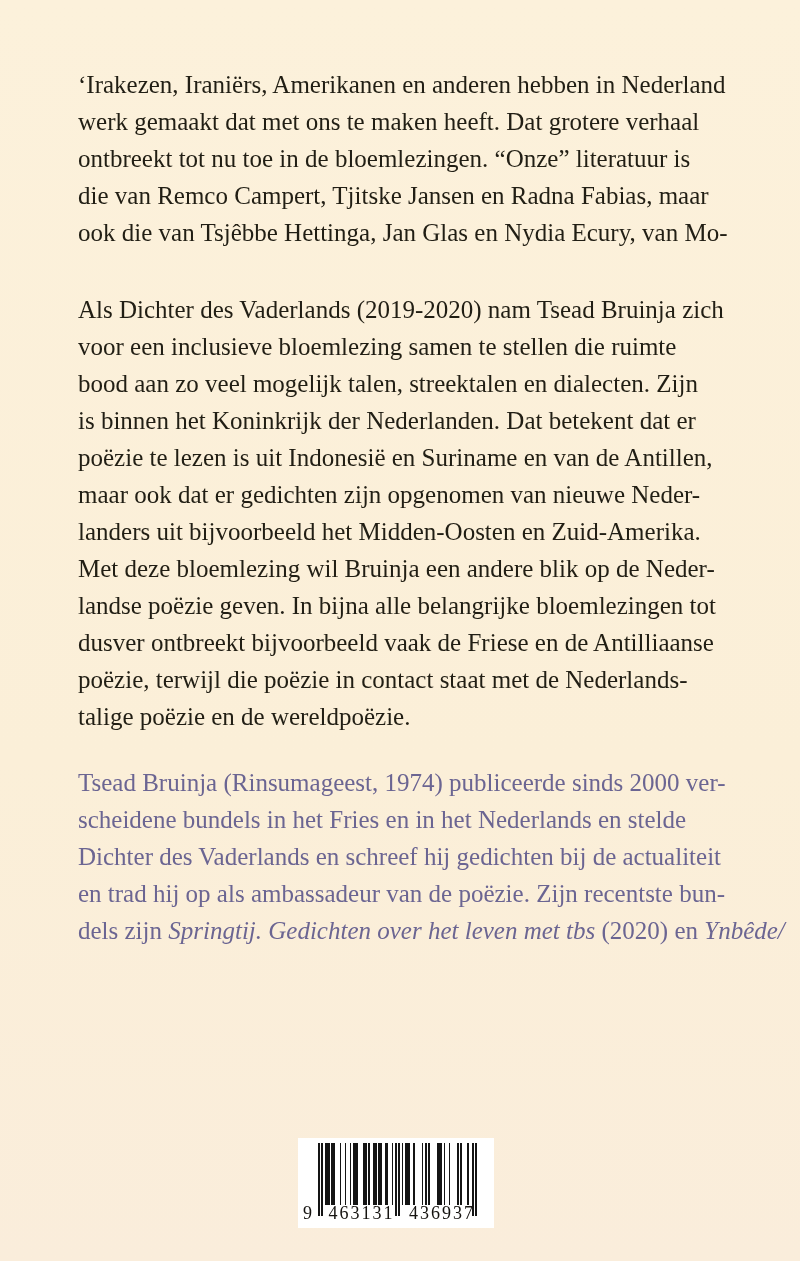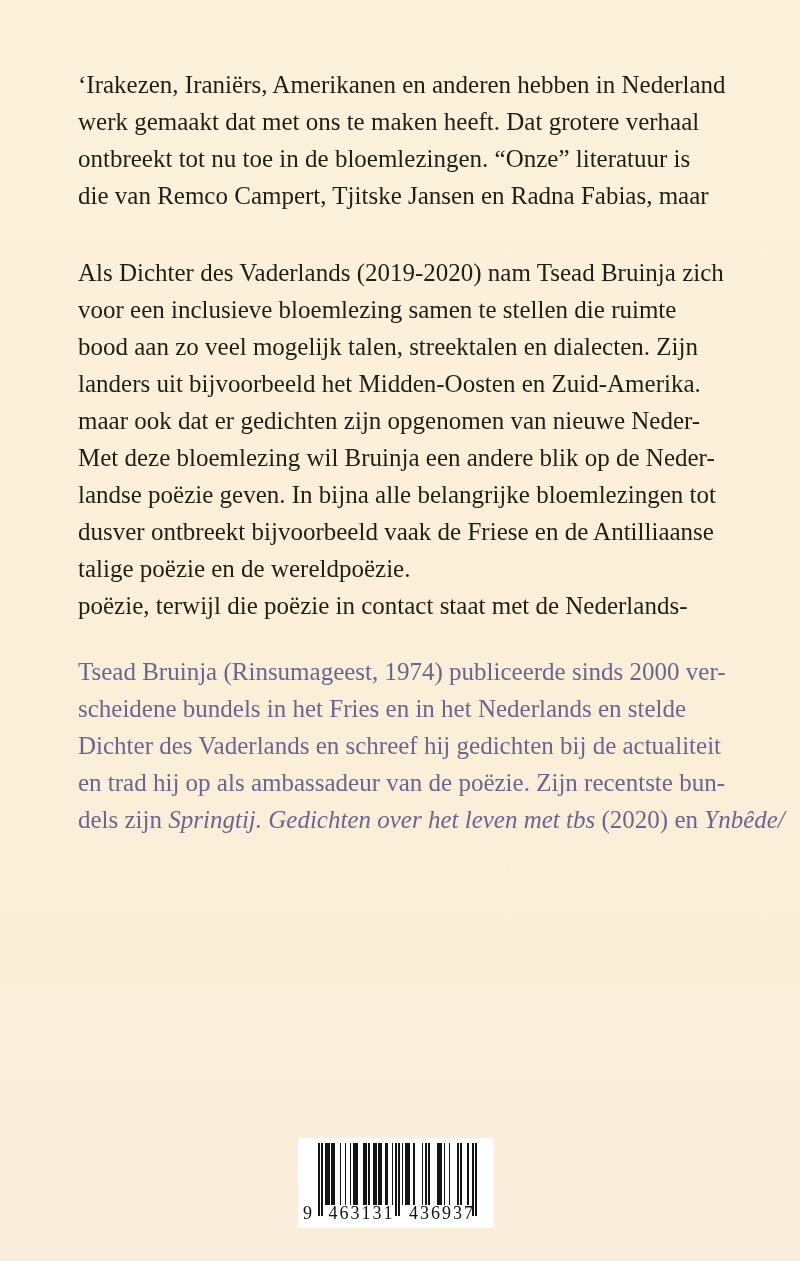--- a/index.html
+++ b/index.html
@@ -60,33 +60,36 @@
 <body>
 
 <div class="cover">
 
   <div class="text-block">
     <div class="para quote">
         <div class="line"><span>‘Irakezen, Iraniërs, Amerikanen en anderen hebben in Nederland</span></div>
         <div class="line"><span>werk gemaakt dat met ons te maken heeft. Dat grotere verhaal</span></div>
         <div class="line"><span>ontbreekt tot nu toe in de bloemlezingen. “Onze” literatuur is</span></div>
         <div class="line"><span>die van Remco Campert, Tjitske Jansen en Radna Fabias, maar</span></div>
+        <div class="line"><span>ook die van Tsjêbbe Hettinga, Jan Glas en Nydia Ecury, van Mo-</span></div>
       </div>
 
     <div class="para description">
         <div class="line"><span>Als Dichter des Vaderlands (2019-2020) nam Tsead Bruinja zich</span></div>
         <div class="line"><span>voor een inclusieve bloemlezing samen te stellen die ruimte</span></div>
         <div class="line"><span>bood aan zo veel mogelijk talen, streektalen en dialecten. Zijn</span></div>
+        <div class="line"><span>is binnen het Koninkrijk der Nederlanden. Dat betekent dat er</span></div>
+        <div class="line"><span>poëzie te lezen is uit Indonesië en Suriname en van de Antillen,</span></div>
+        <div class="line"><span>maar ook dat er gedichten zijn opgenomen van nieuwe Neder-</span></div>
         <div class="line"><span>landers uit bijvoorbeeld het Midden-Oosten en Zuid-Amerika.</span></div>
-        <div class="line"><span>maar ook dat er gedichten zijn opgenomen van nieuwe Neder-</span></div>
         <div class="line"><span>Met deze bloemlezing wil Bruinja een andere blik op de Neder-</span></div>
         <div class="line"><span>landse poëzie geven. In bijna alle belangrijke bloemlezingen tot</span></div>
         <div class="line"><span>dusver ontbreekt bijvoorbeeld vaak de Friese en de Antilliaanse</span></div>
+        <div class="line"><span>poëzie, terwijl die poëzie in contact staat met de Nederlands-</span></div>
         <div class="line"><span>talige poëzie en de wereldpoëzie.</span></div>
-        <div class="line"><span>poëzie, terwijl die poëzie in contact staat met de Nederlands-</span></div>
       </div>
 
     <div class="para bio">
         <div class="line"><span>Tsead Bruinja (Rinsumageest, 1974) publiceerde sinds 2000 ver-</span></div>
         <div class="line"><span>scheidene bundels in het Fries en in het Nederlands en stelde</span></div>
         <div class="line"><span>Dichter des Vaderlands en schreef hij gedichten bij de actualiteit</span></div>
         <div class="line"><span>en trad hij op als ambassadeur van de poëzie. Zijn recentste bun-</span></div>
         <div class="line"><span>dels zijn </span><span class="italic">Springtij. Gedichten over het leven met tbs</span><span> (2020) en </span><span class="italic">Ynbêde/</span></div>
       </div>
   </div>

